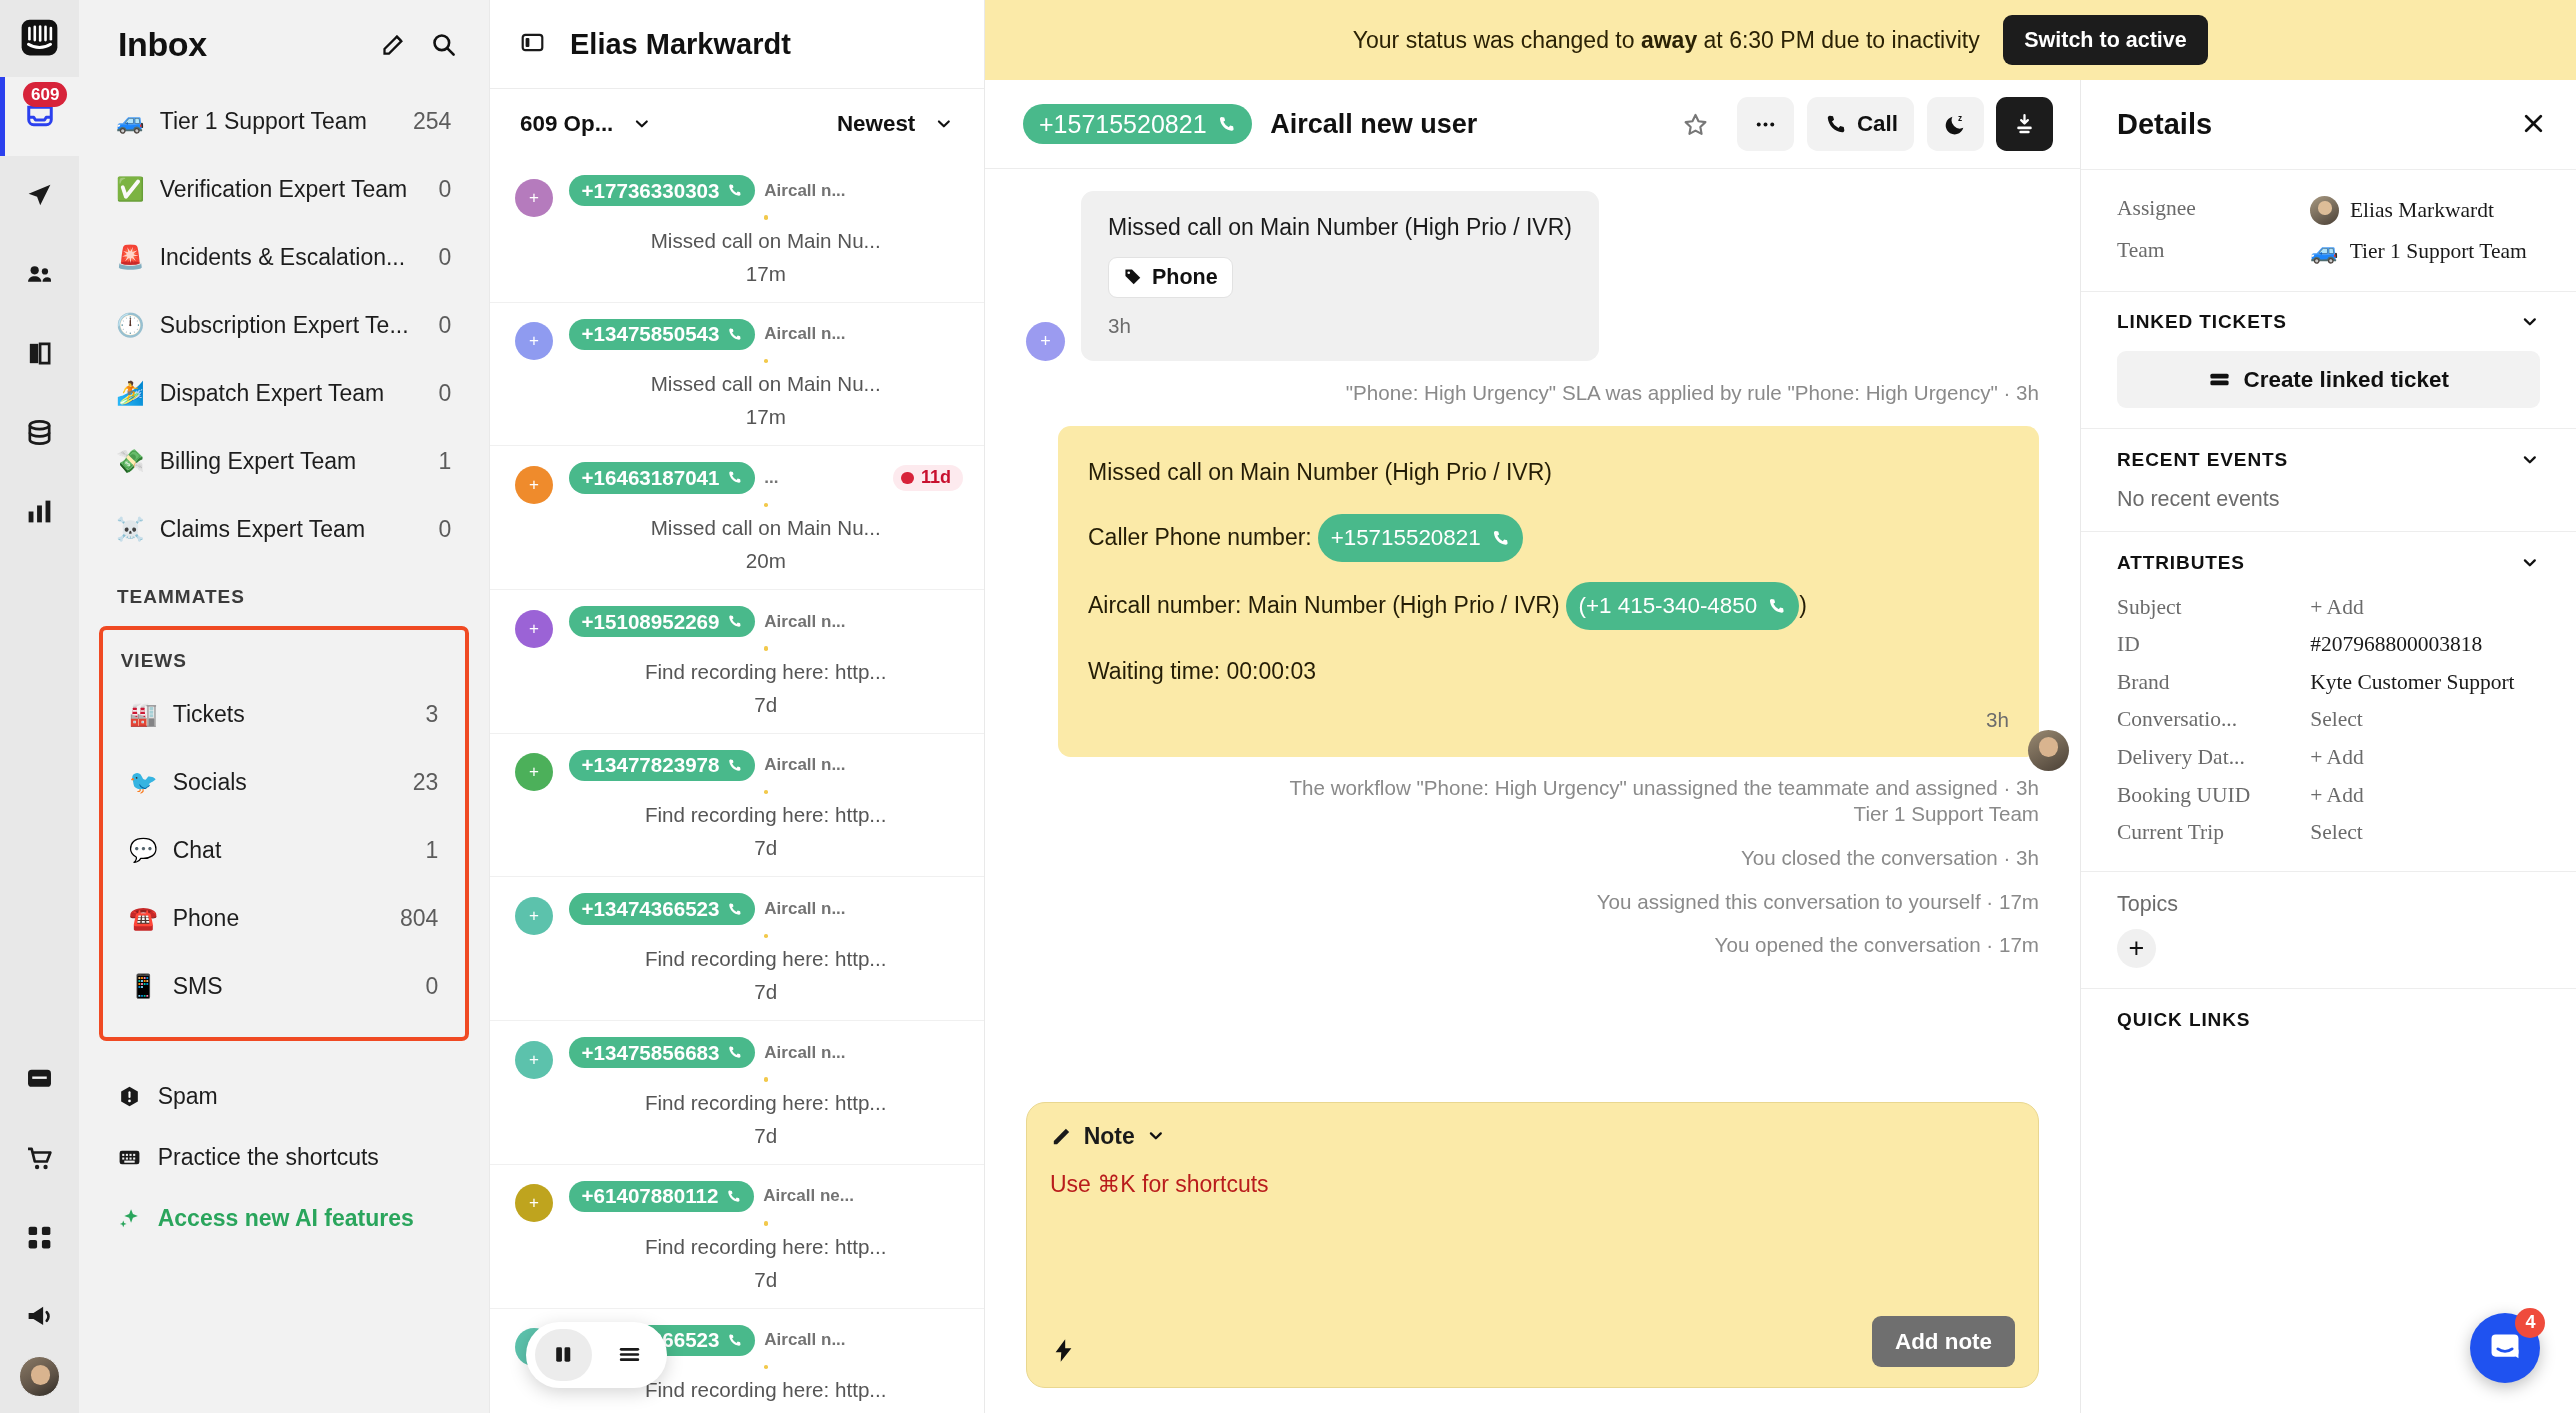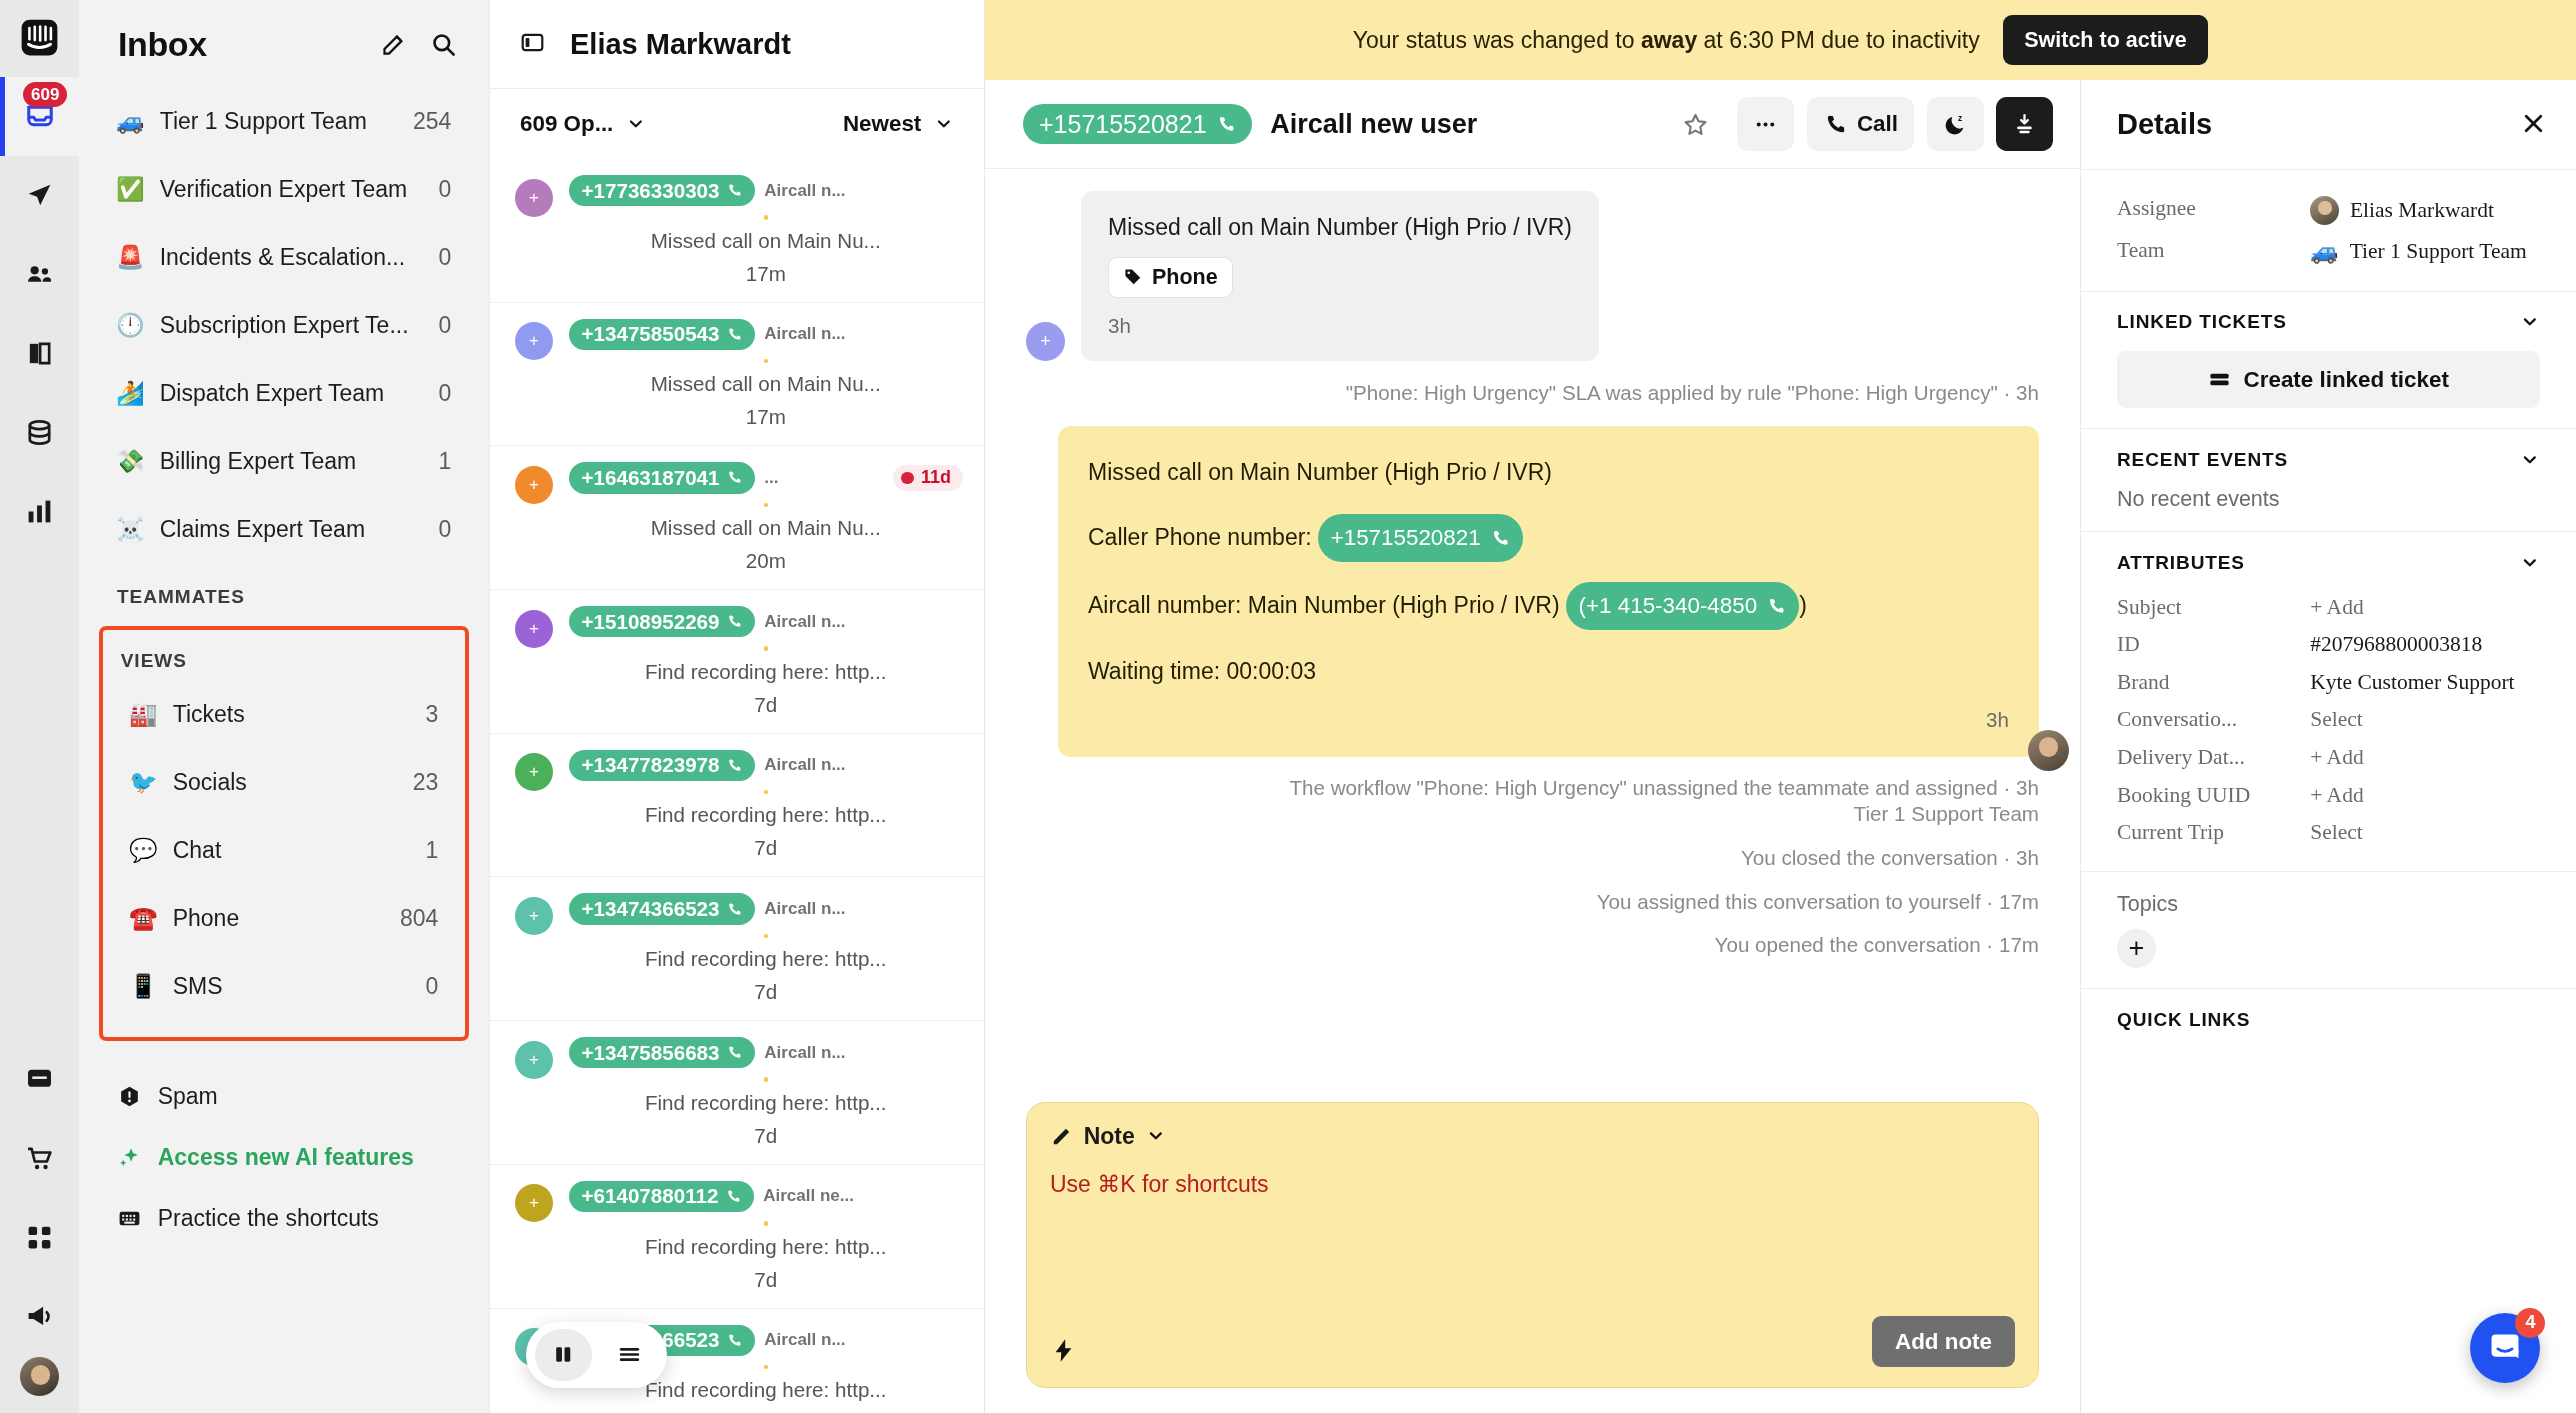--- a/index.html
+++ b/index.html
@@ -99,21 +99,21 @@
   .conv-head {
     height: 89px; display:flex; align-items:center; gap: 25px;
     padding: 0 30px; border-bottom: 0.9px solid #ececec;
   }
   .conv-head .name { font-size: 29px; font-weight: 700; color:#111; }
   .conv-sub {
     height: 70px; display:flex; align-items:center; justify-content:space-between;
     padding: 0 30px;
   }
   .conv-sub .pick {
-    display:flex; align-items:center; gap: 13px;
+    display:flex; align-items:center; gap: 19px;
     font-size: 22.4px; font-weight: 700; color:#111; cursor:pointer;
   }
   .conv-items { flex:1; overflow:hidden; }
   .citem {
     display:flex; gap: 16px; padding: 16px 21.5px 16px 25px;
     border-bottom: 0.9px solid #f0f0f0; cursor:pointer;
   }
   .cav {
     width: 38px; height:38px; border-radius:50%; flex:0 0 38px;
     color:#fff; font-size:17px; display:flex; align-items:center; justify-content:center;
@@ -468,48 +468,48 @@
     <div class="sb-bottom">
       <div class="sb-row">
         <span class="sb-ico-dark">
           <svg viewBox="0 0 24 24" width="25" height="25">
               <path d="M12 2.6l8 4.6v9.6l-8 4.6-8-4.6V7.2z" fill="#1a1a1a"></path>
               <rect x="11" y="7" width="2" height="6.5" rx="1" fill="#fff"></rect>
               <circle cx="12" cy="16.2" r="1.3" fill="#fff"></circle>
             </svg>
         </span>
         <span class="sb-label">Spam</span>
-      </div>
-      <div class="sb-row">
-        <span class="sb-ico-dark">
-          <svg viewBox="0 0 24 24" width="25" height="25">
-              <path d="M13.5 3l1.8 4.7L20 9.5l-4.7 1.8L13.5 16l-1.8-4.7L7 9.5l4.7-1.8z" fill="#2aa55c"></path>
-              <path d="M6 14l.9 2.3 2.3.9-2.3.9L6 20.4l-.9-2.3-2.3-.9 2.3-.9z" fill="#2aa55c"></path>
-            </svg>
-        </span>
-        <span class="sb-label ai-link">Access new AI features</span>
       </div>
       <div class="sb-row">
         <span class="sb-ico-dark">
           <svg viewBox="0 0 24 24" width="25" height="25">
               <rect x="2.5" y="5.5" width="19" height="13" rx="2.2" fill="#1a1a1a"></rect>
               <g fill="#f2f2f2">
                 <rect x="5" y="8.5" width="2" height="2"></rect>
                 <rect x="8.5" y="8.5" width="2" height="2"></rect>
                 <rect x="12" y="8.5" width="2" height="2"></rect>
                 <rect x="15.5" y="8.5" width="2" height="2"></rect>
                 <rect x="5" y="12" width="2" height="2"></rect>
                 <rect x="8.5" y="12" width="2" height="2"></rect>
                 <rect x="12" y="12" width="2" height="2"></rect>
                 <rect x="15.5" y="12" width="2" height="2"></rect>
                 <rect x="7" y="15" width="10" height="2"></rect>
               </g>
             </svg>
         </span>
         <span class="sb-label">Practice the shortcuts</span>
+      </div>
+      <div class="sb-row">
+        <span class="sb-ico-dark">
+          <svg viewBox="0 0 24 24" width="25" height="25">
+              <path d="M13.5 3l1.8 4.7L20 9.5l-4.7 1.8L13.5 16l-1.8-4.7L7 9.5l4.7-1.8z" fill="#2aa55c"></path>
+              <path d="M6 14l.9 2.3 2.3.9-2.3.9L6 20.4l-.9-2.3-2.3-.9 2.3-.9z" fill="#2aa55c"></path>
+            </svg>
+        </span>
+        <span class="sb-label ai-link">Access new AI features</span>
       </div>
     </div>
   </div>
 
   <div class="convcol">
     <div class="conv-head">
       <span>
         <svg viewBox="0 0 24 24" width="25" height="25">
             <rect x="2.6" y="4.6" width="18.8" height="14.8" rx="2.6" fill="none" stroke="#1a1a1a" stroke-width="2.1"></rect>
             <rect x="5.4" y="7.6" width="3.6" height="8.8" rx="1" fill="#1a1a1a"></rect>

